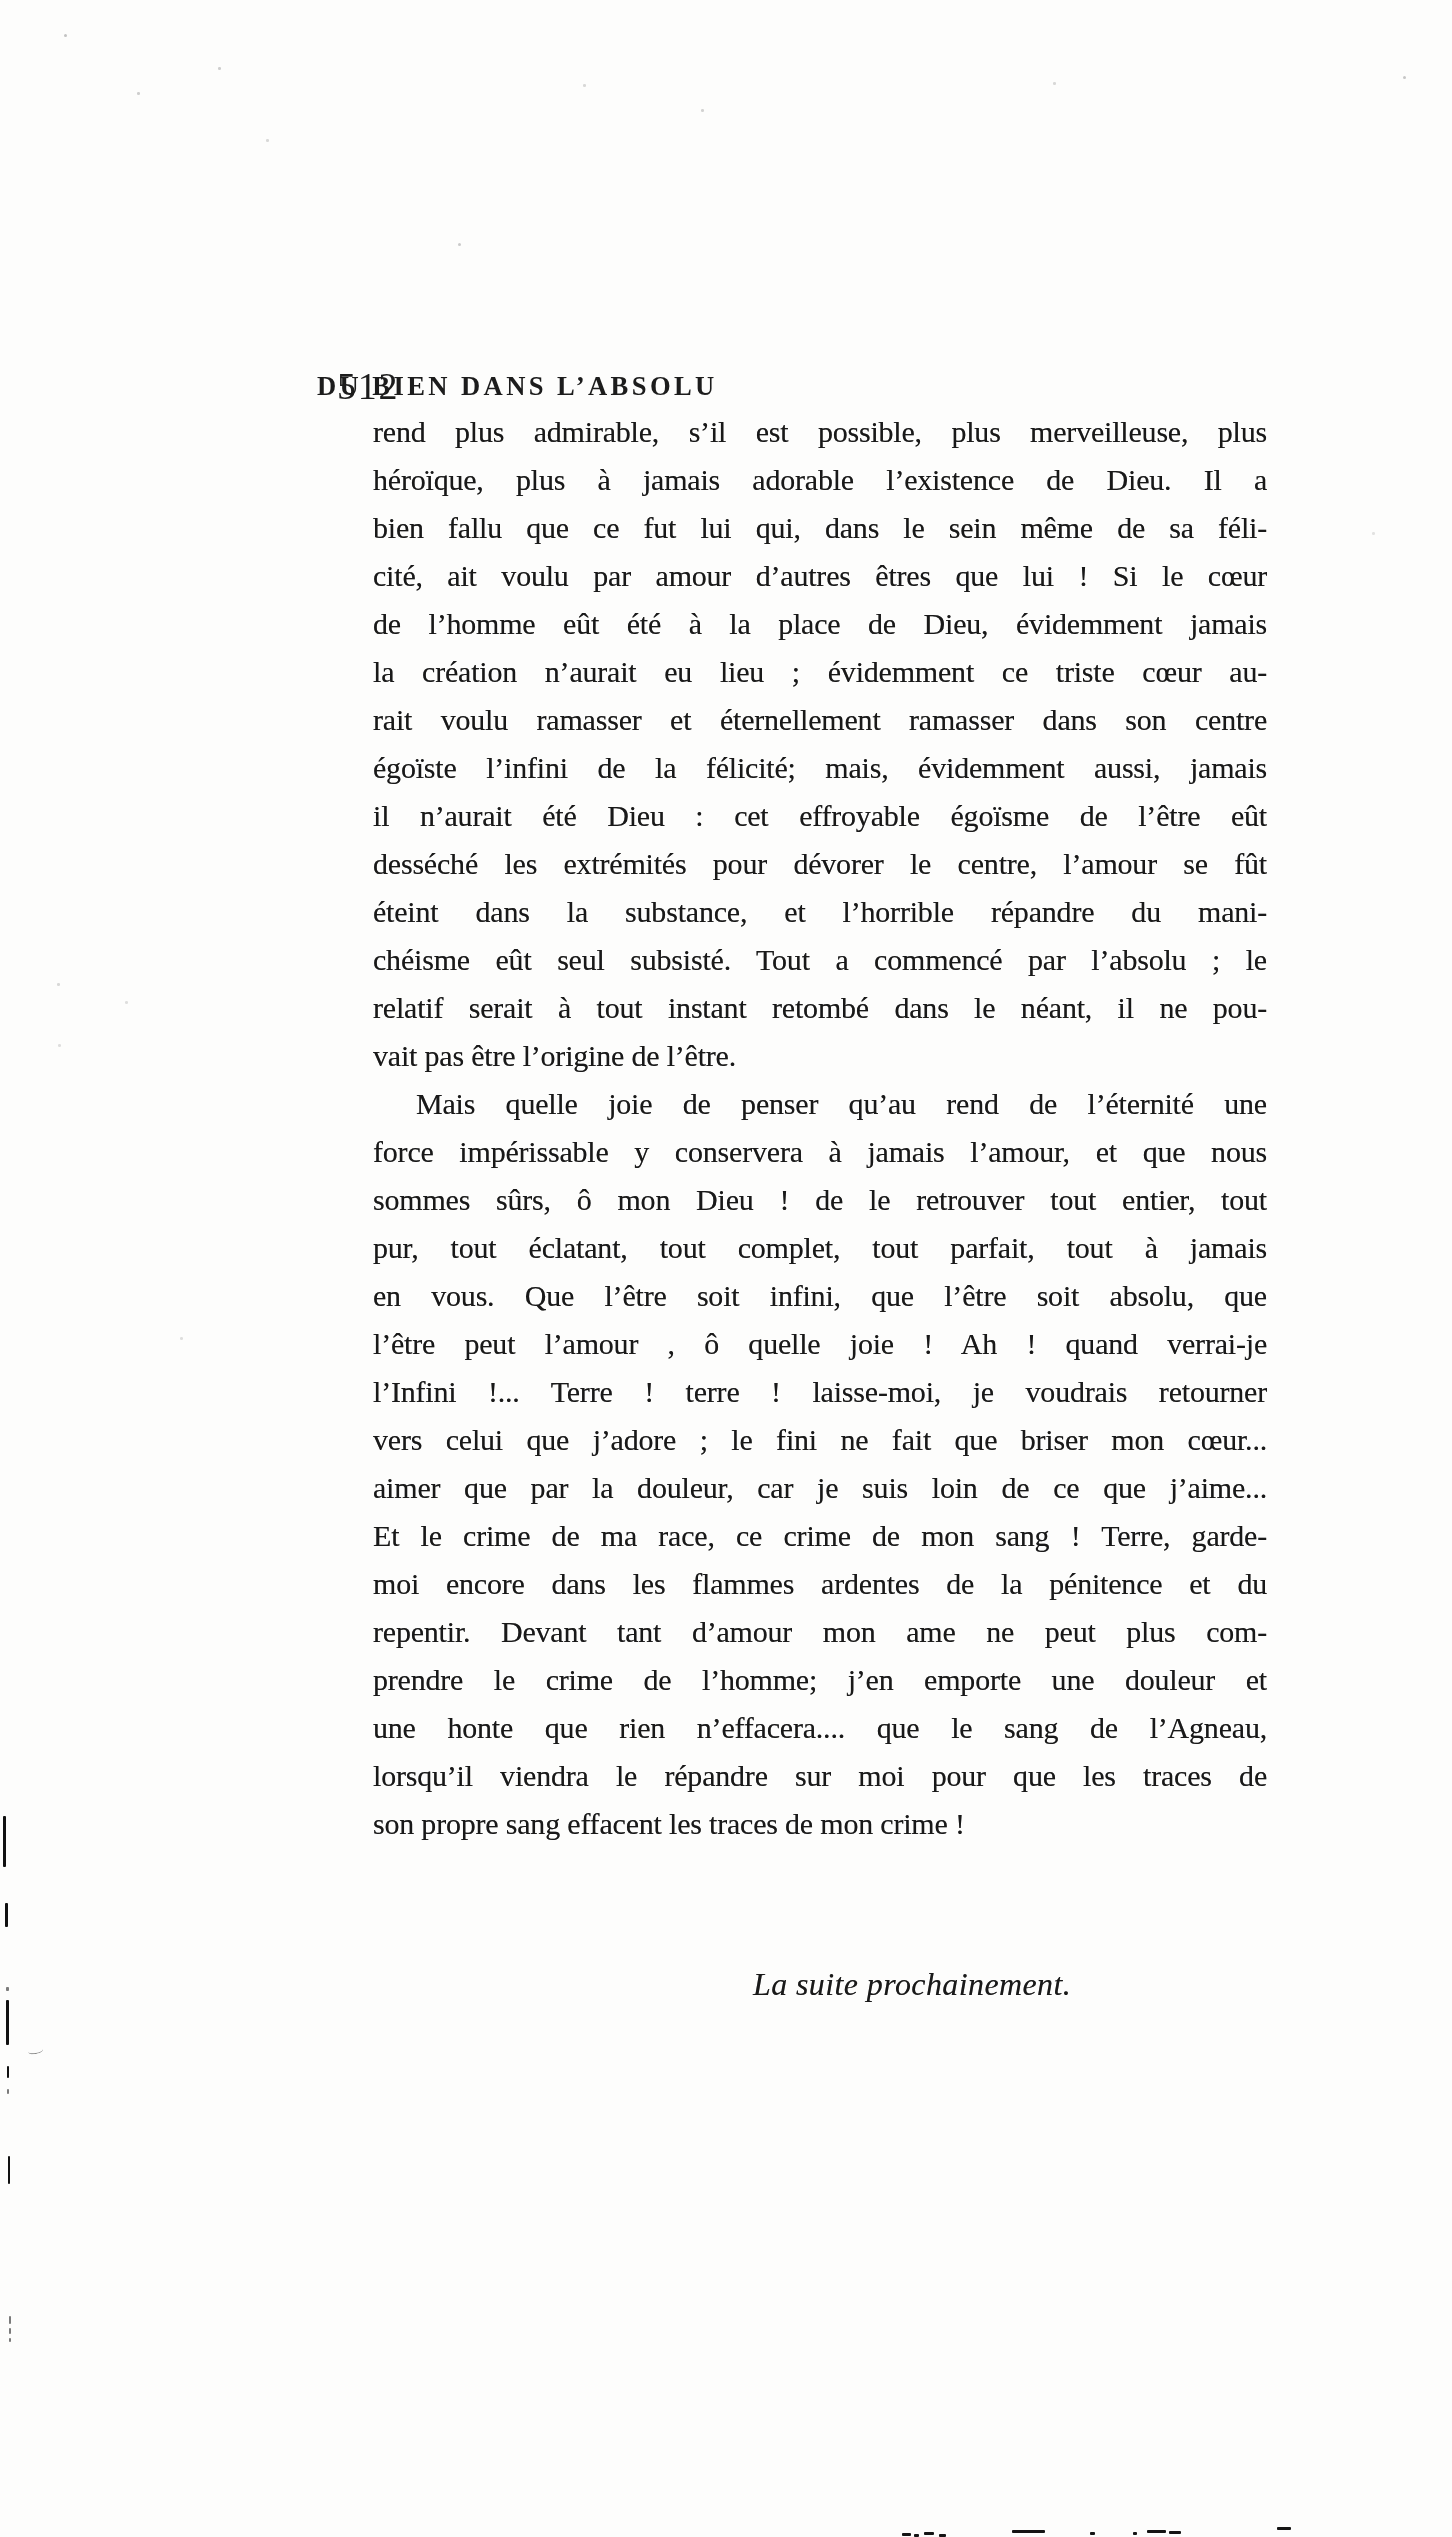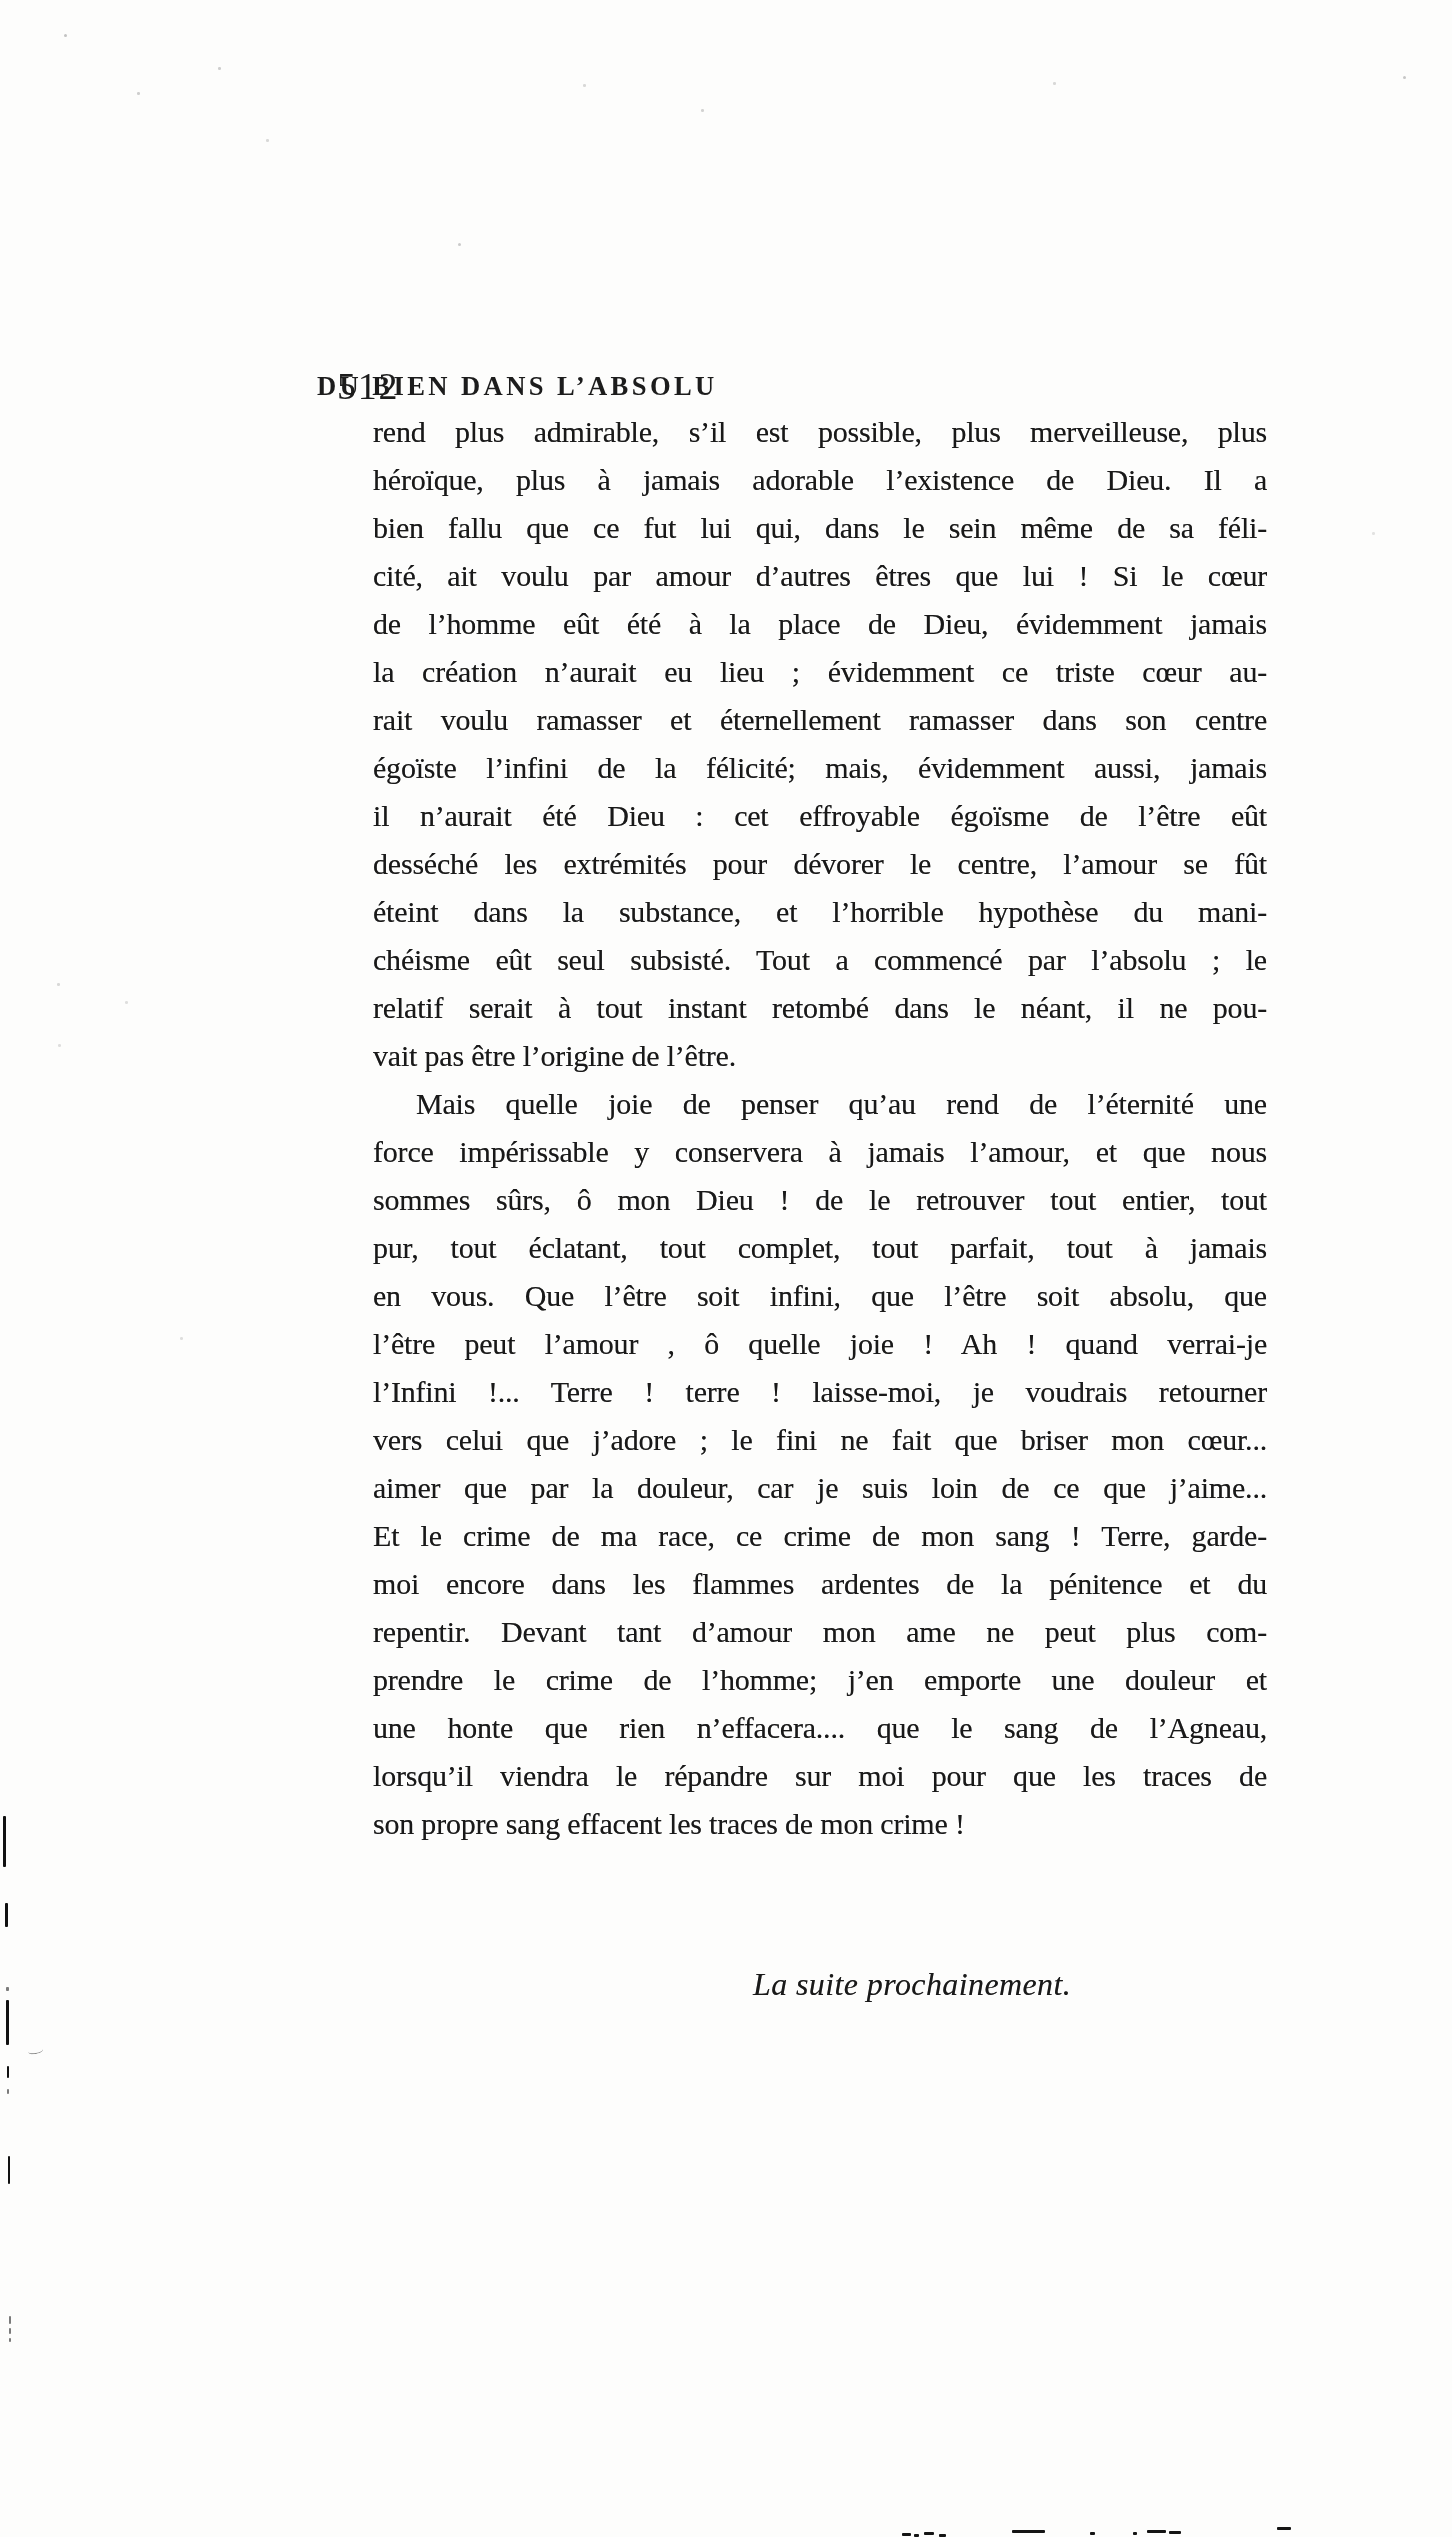--- a/index.html
+++ b/index.html
@@ -118,21 +118,21 @@
       <div class="line">rend plus admirable, s’il est possible, plus merveilleuse, plus</div>
       <div class="line">héroïque, plus à jamais adorable l’existence de Dieu. Il a</div>
       <div class="line">bien fallu que ce fut lui qui, dans le sein même de sa féli-</div>
       <div class="line">cité, ait voulu par amour d’autres êtres que lui ! Si le cœur</div>
       <div class="line">de l’homme eût été à la place de Dieu, évidemment jamais</div>
       <div class="line">la création n’aurait eu lieu ; évidemment ce triste cœur au-</div>
       <div class="line">rait voulu ramasser et éternellement ramasser dans son centre</div>
       <div class="line">égoïste l’infini de la félicité; mais, évidemment aussi, jamais</div>
       <div class="line">il n’aurait été Dieu : cet effroyable égoïsme de l’être eût</div>
       <div class="line">desséché les extrémités pour dévorer le centre, l’amour se fût</div>
-      <div class="line">éteint dans la substance, et l’horrible hypothèse du mani-</div>
+      <div class="line">éteint dans la substance, et l’horrible répandre du mani-</div>
       <div class="line">chéisme eût seul subsisté. Tout a commencé par l’absolu ; le</div>
       <div class="line">relatif serait à tout instant retombé dans le néant, il ne pou-</div>
       <div class="line para-end">vait pas être l’origine de l’être.</div>
       <div class="line indent">Mais quelle joie de penser qu’au rend de l’éternité une</div>
       <div class="line">force impérissable y conservera à jamais l’amour, et que nous</div>
       <div class="line">sommes sûrs, ô mon Dieu ! de le retrouver tout entier, tout</div>
       <div class="line">pur, tout éclatant, tout complet, tout parfait, tout à jamais</div>
       <div class="line">en vous. Que l’être soit infini, que l’être soit absolu, que</div>
       <div class="line">l’être peut l’amour , ô quelle joie ! Ah ! quand verrai-je</div>
       <div class="line">l’Infini !... Terre ! terre ! laisse-moi, je voudrais retourner</div>

